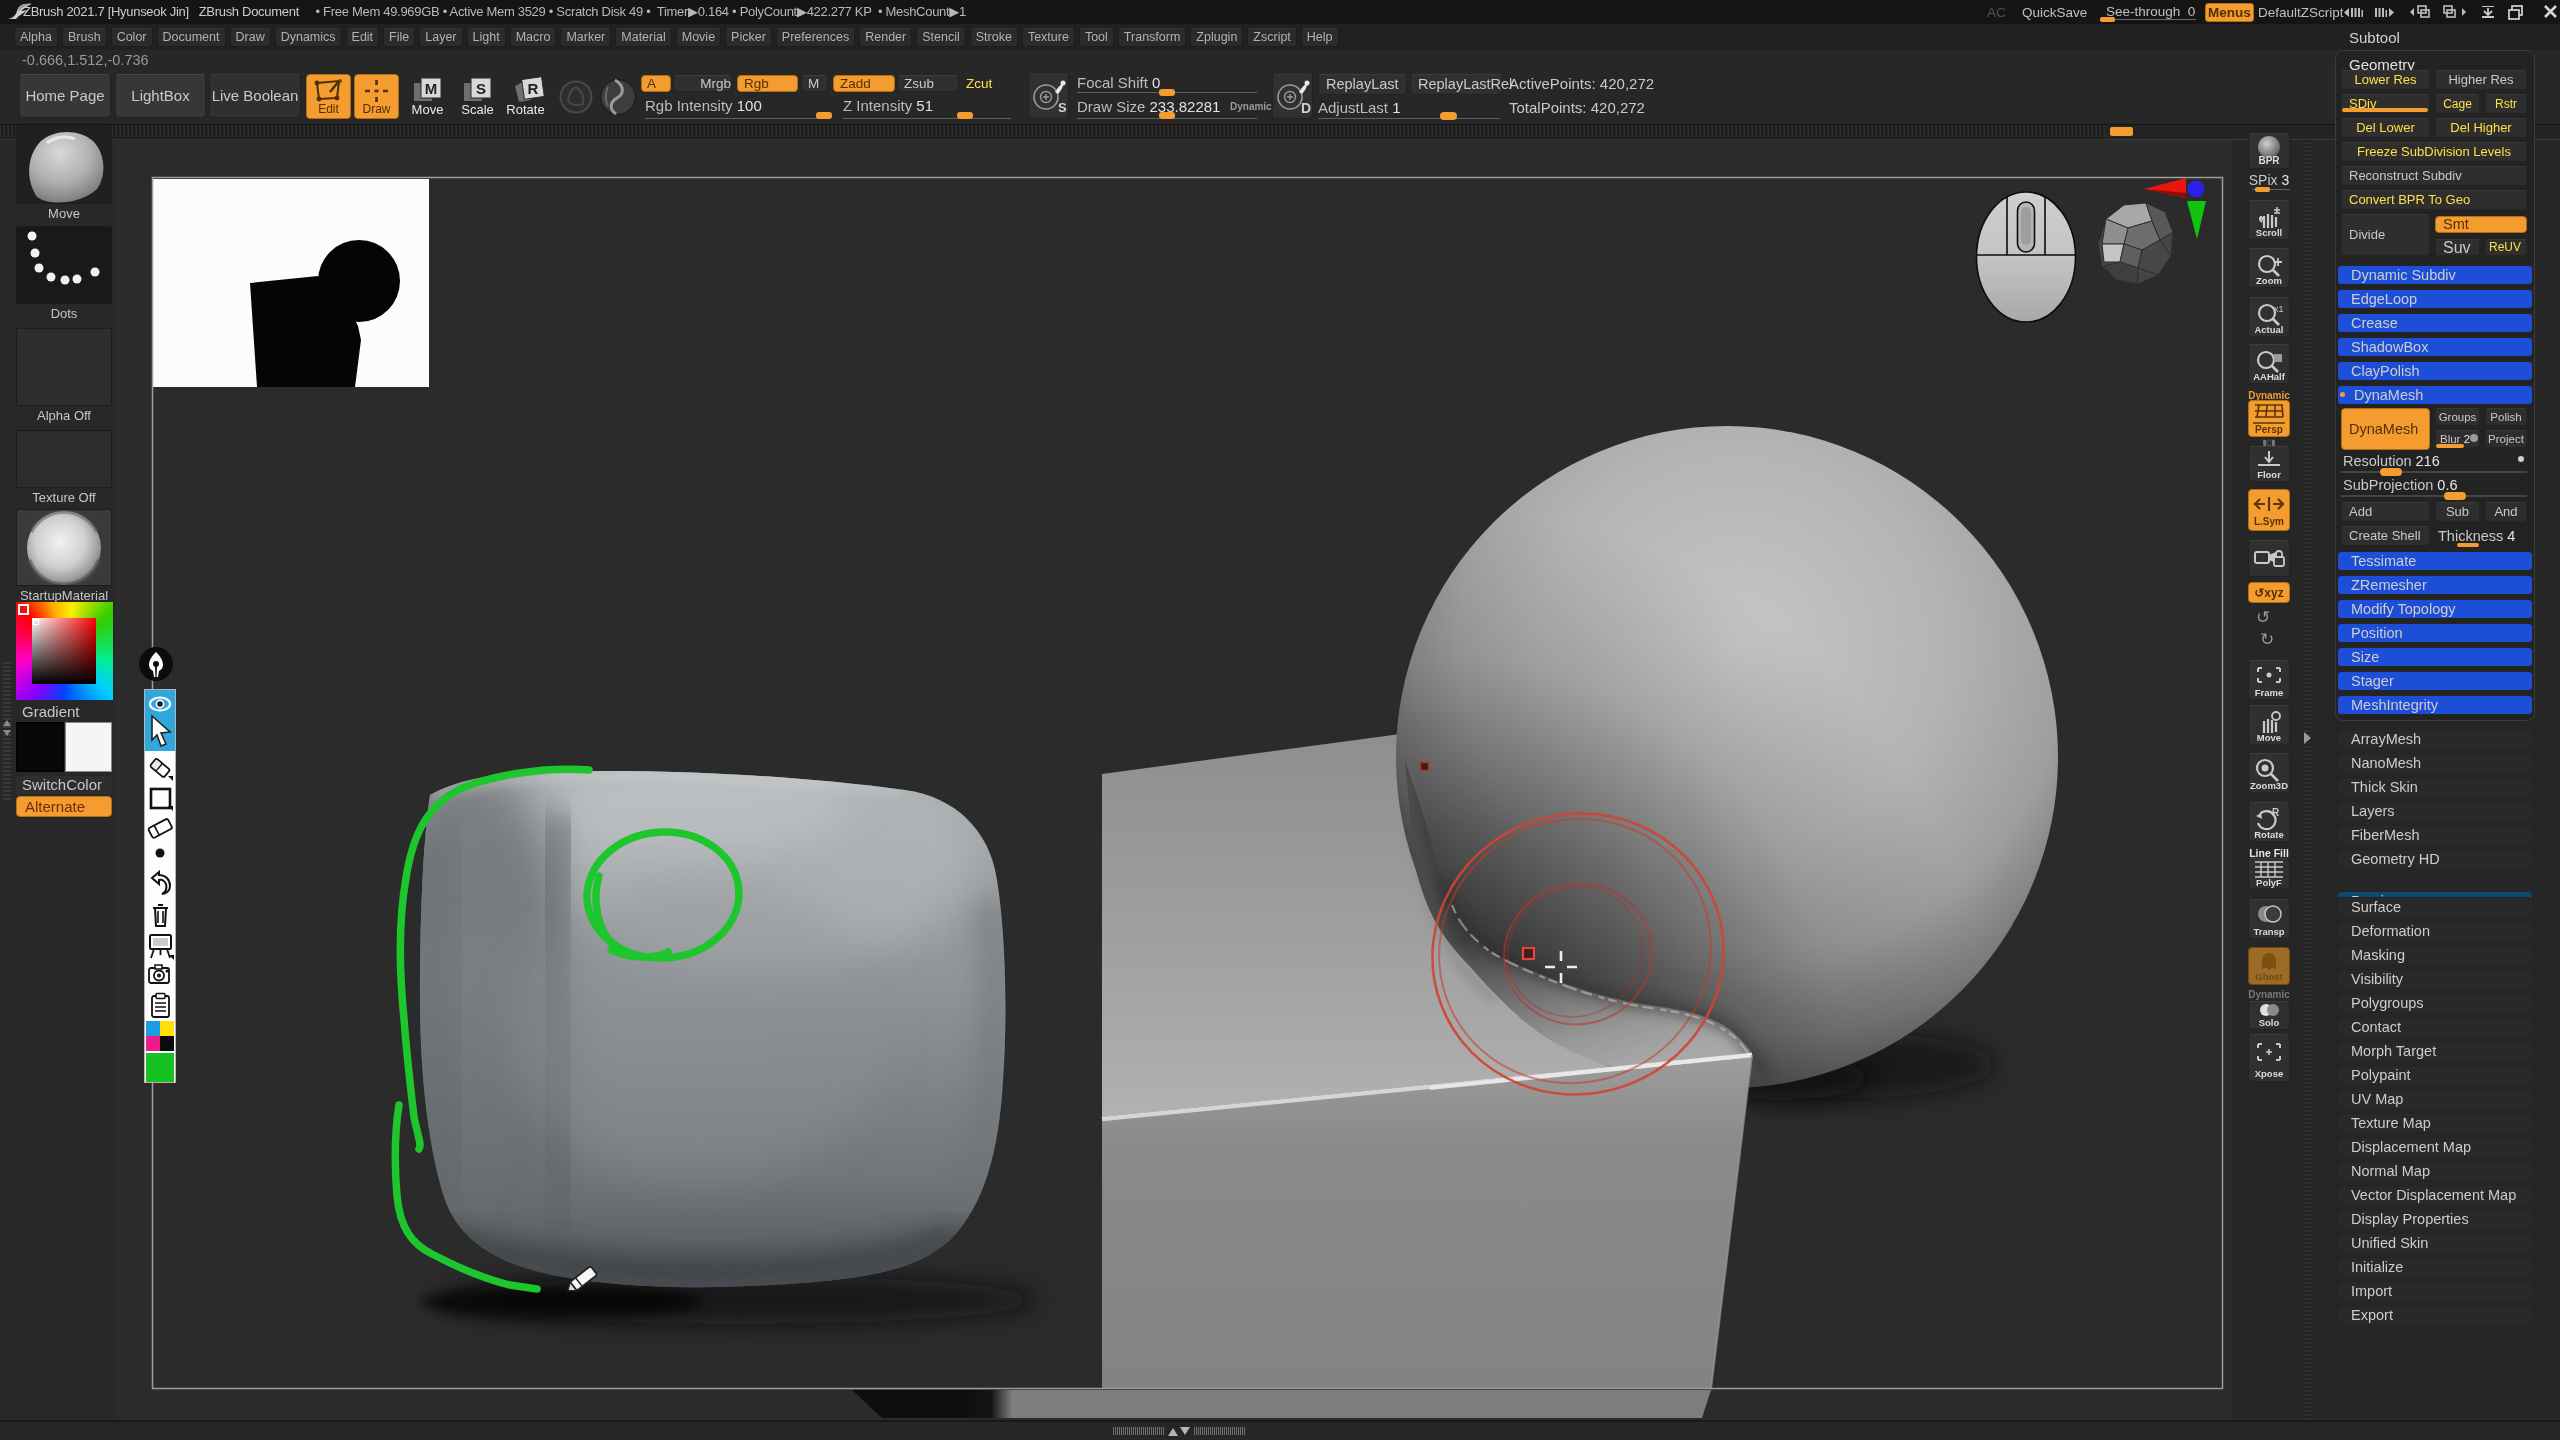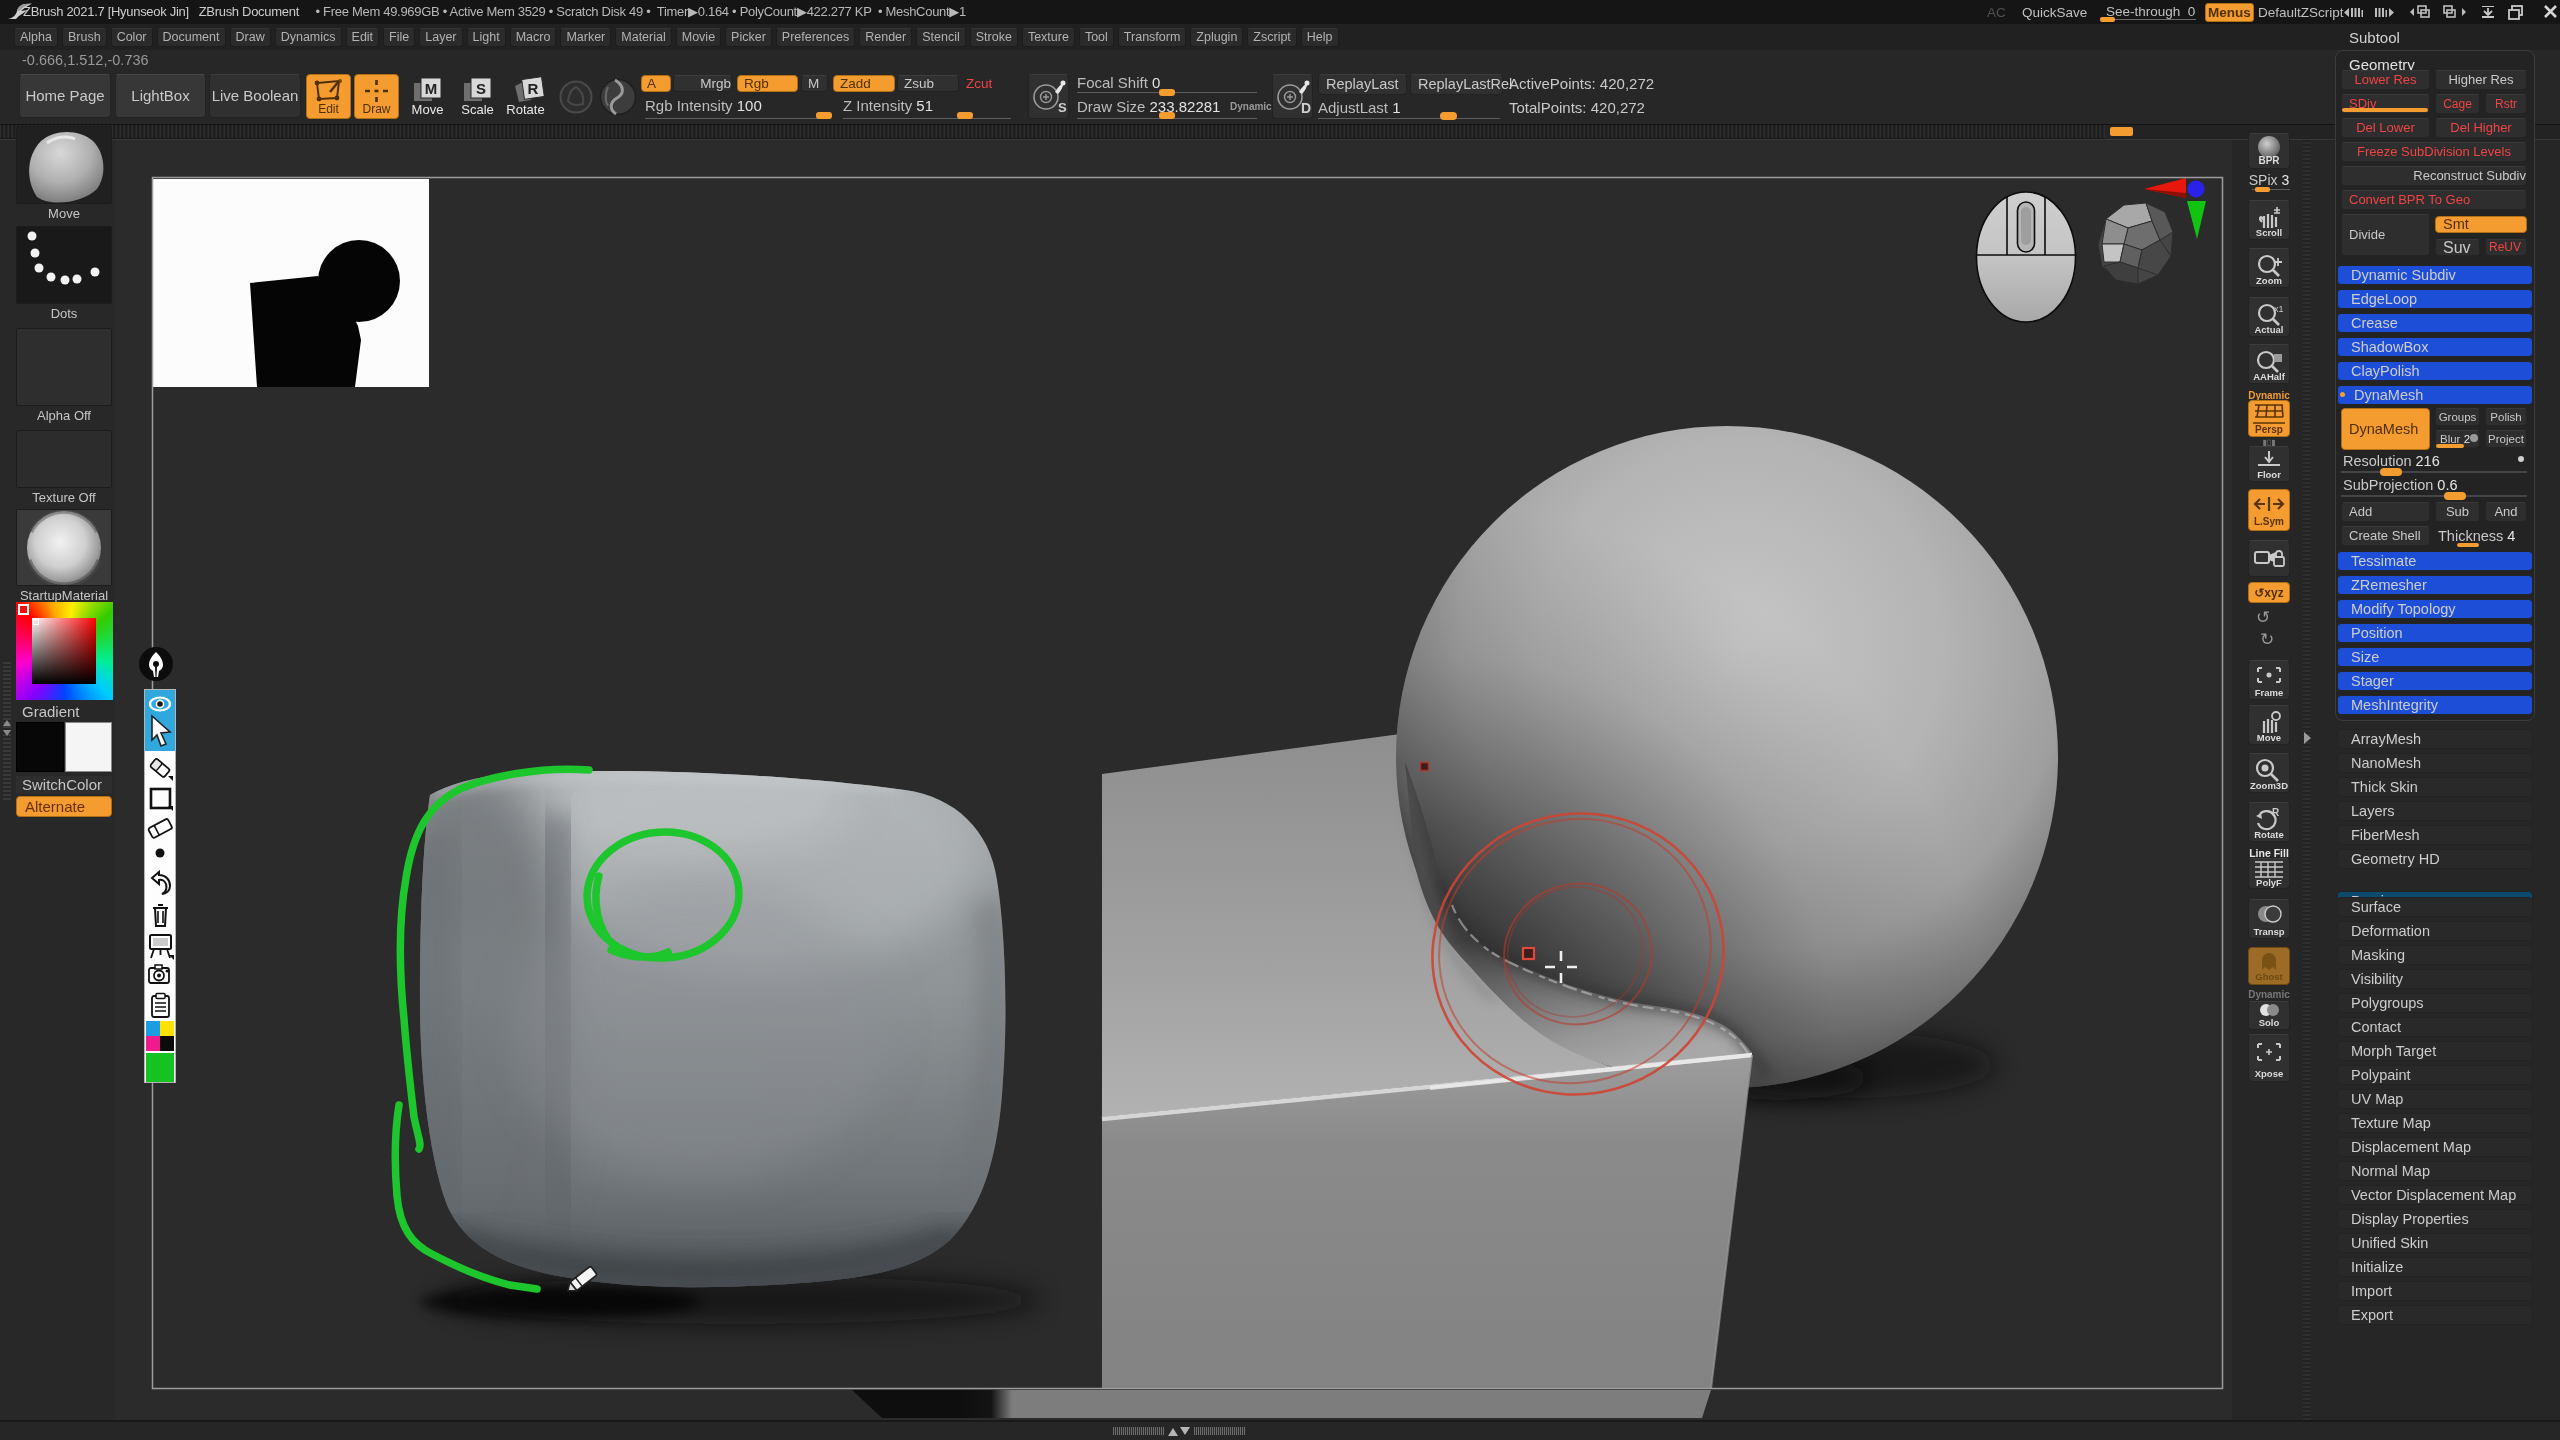--- a/index.html
+++ b/index.html
@@ -3,21 +3,21 @@
 <style>
 *{margin:0;padding:0;box-sizing:border-box}
 html,body{width:2560px;height:1440px;overflow:hidden;background:#272727;font-family:"Liberation Sans",sans-serif}
 #page{position:absolute;left:0;top:0;width:2560px;height:1440px;background:#272727}
 .a{position:absolute}
 .tb{background:#151515}
 .mi{display:inline-block;background:#2b2b2b;border:1px solid #1d1d1d;border-top-color:#343434;border-radius:3px;color:#b2b2b2;font-size:12.5px;line-height:17px;padding:0 5px;margin-right:4px;height:19px}
 .btn{background:#373737;border:1px solid #232323;border-top-color:#484848;border-radius:4px;color:#c9c9c9;text-align:center}
 .btn2{background:#303030;border:1px solid #222;border-top-color:#3c3c3c;border-radius:4px;color:#c9c9c9;text-align:center}
 .ob{background:#f59c31;border:1px solid #b06f12;border-radius:4px;color:#4f3004;text-align:center}
-.dtx{color:#ef4444}
+.dtx{color:#fde047}
 .prow{background:#2e2e2e;border:1px solid #242424;border-top-color:#383838;border-radius:3px;color:#c9c9c9;font-size:13px;line-height:18px;text-align:center}
 .sec{background:#1d4ed8;border:1px solid #242424;border-radius:4px;color:#cdcdcd;font-size:14.5px;line-height:19px;padding-left:13px}
 .lbl{color:#c6c6c6;font-size:13px;text-align:center}
 .thm{background:#262626;border:1px solid #1c1c1c;border-radius:2px}
 </style></head>
 <body>
 <div id="page">
 
 <div class="a tb" style="left:0;top:0;width:2560px;height:24px"></div>
 <svg class="a" style="left:6px;top:2px" width="28" height="20" viewBox="0 0 28 20">
@@ -608,21 +608,21 @@
 <div class="a" style="left:2349px;top:56px;font-size:15px;color:#e2e2e2">Geometry</div>
 <div class="a prow" style="left:2341px;top:70px;width:89px;height:20px;font-size:13px;line-height:18px"><span class="dtx">Lower Res</span></div>
 <div class="a prow" style="left:2435px;top:70px;width:92px;height:20px;font-size:13px;line-height:18px">Higher Res</div>
 <div class="a prow" style="left:2341px;top:94px;width:89px;height:20px;font-size:13px;line-height:18px;text-align:left;padding-left:7px"><span class="dtx">SDiv</span></div>
 <div class="a" style="left:2342px;top:108px;width:86px;height:4px;background:#f59c31;border-radius:2px"></div>
 <div class="a prow" style="left:2435px;top:94px;width:45px;height:20px;font-size:12px;line-height:18px"><span class="dtx">Cage</span></div>
 <div class="a prow" style="left:2485px;top:94px;width:42px;height:20px;font-size:12px;line-height:18px"><span class="dtx">Rstr</span></div>
 <div class="a prow" style="left:2341px;top:118px;width:89px;height:20px;font-size:13px;line-height:18px"><span class="dtx">Del Lower</span></div>
 <div class="a prow" style="left:2435px;top:118px;width:92px;height:20px;font-size:13px;line-height:18px"><span class="dtx">Del Higher</span></div>
 <div class="a prow" style="left:2341px;top:142px;width:186px;height:20px;font-size:13px;line-height:18px"><span class="dtx">Freeze SubDivision Levels</span></div>
-<div class="a prow" style="left:2341px;top:166px;width:186px;height:20px;font-size:13px;line-height:18px;text-align:right;padding-left:7px">Reconstruct Subdiv</div>
+<div class="a prow" style="left:2341px;top:166px;width:186px;height:20px;font-size:13px;line-height:18px;text-align:left;padding-left:7px">Reconstruct Subdiv</div>
 <div class="a prow" style="left:2341px;top:190px;width:186px;height:20px;font-size:13px;line-height:18px;text-align:left;padding-left:7px"><span class="dtx">Convert BPR To Geo</span></div>
 <div class="a prow" style="left:2341px;top:214px;width:89px;height:42px;font-size:13px;line-height:40px;line-height:40px;text-align:left;padding-left:7px">Divide</div>
 <div class="a ob" style="left:2435px;top:216px;width:92px;height:17px;font-size:14.5px;line-height:15px;text-align:left;padding-left:7px;font-weight:normal">Smt</div>
 <div class="a prow" style="left:2435px;top:239px;width:45px;height:17px;font-size:16px;line-height:15px;text-align:left;padding-left:7px">Suv</div>
 <div class="a prow" style="left:2485px;top:239px;width:42px;height:17px;font-size:12px;line-height:15px;text-align:left;padding-left:3px"><span class="dtx">ReUV</span></div>
 <div class="a sec" style="left:2337px;top:265px;width:196px;height:20px">Dynamic Subdiv</div>
 <div class="a sec" style="left:2337px;top:289px;width:196px;height:20px">EdgeLoop</div>
 <div class="a sec" style="left:2337px;top:313px;width:196px;height:20px">Crease</div>
 <div class="a sec" style="left:2337px;top:337px;width:196px;height:20px">ShadowBox</div>
 <div class="a sec" style="left:2337px;top:361px;width:196px;height:20px">ClayPolish</div>

